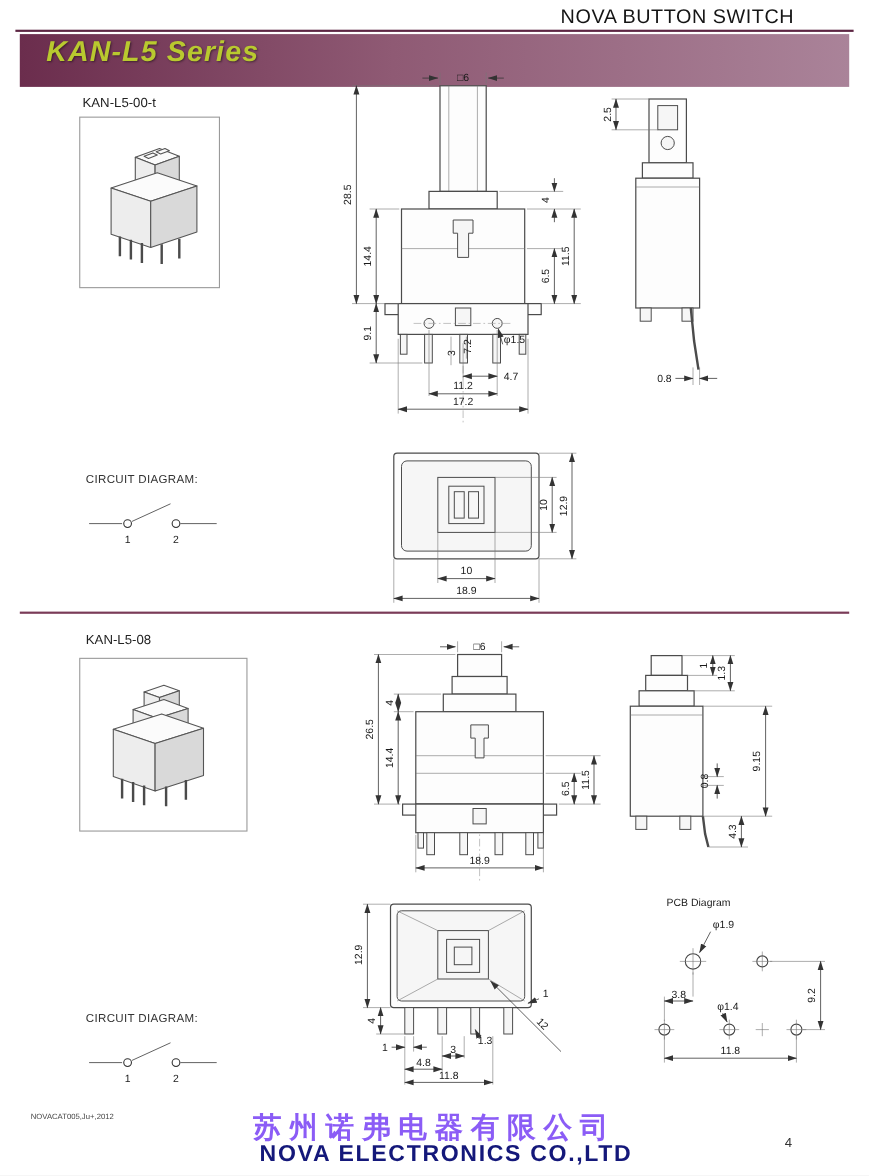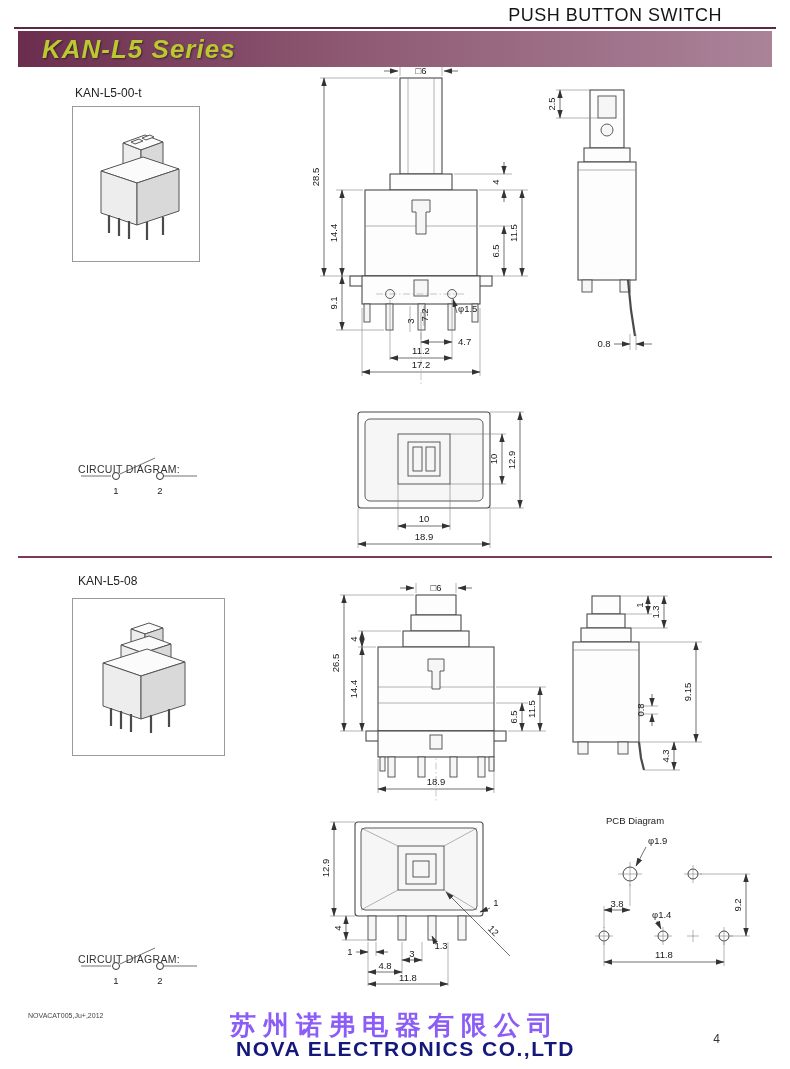--- a/index.html
+++ b/index.html
@@ -3,27 +3,27 @@
 <meta charset="utf-8">
 <style>
   * { margin:0; padding:0; box-sizing:border-box; }
   body { background:#9a9a9a; font-family:"Liberation Sans", sans-serif; }
   .page { position:relative; width:790px; height:1069px; background:#ffffff; overflow:hidden; }
   .abs { position:absolute; }
   svg.abs { overflow:visible; }
   svg text { font-family:"Liberation Sans", sans-serif; font-size:9.5px; fill:#1a1a1a; }
   .header-title { position:absolute; top:5px; right:68px; font-size:18px; letter-spacing:.5px; color:#151515; }
   .header-rule { position:absolute; top:27px; left:14px; right:14px; height:2px; background:#5d2643; }
-  .banner { position:absolute; top:31px; left:18px; width:754px; height:36px;
+  .banner { position:absolute; top:31px; left:18px; width:754px; height:48px;
             background:linear-gradient(90deg,#6b2d4d 0%,#8f5a74 45%,#aa8399 100%);
-            display:flex; align-items:center; }
+            display:flex; }
   .banner-text { margin-left:24px; font-size:26px; font-style:italic; font-weight:bold;
                  color:#b9c92f; text-shadow:1px 1px 2px rgba(0,0,0,.45); letter-spacing:1px; }
   .model-label { position:absolute; font-size:12px; color:#222; }
-  .circuit-label { position:absolute; font-size:10.5px; color:#333; letter-spacing:.3px;margin-top:33px; }
+  .circuit-label { position:absolute; font-size:10.5px; color:#333; letter-spacing:.3px; }
   .isobox { position:absolute; border:1px solid #9a9a9a; background:#fff; }
   .divider { position:absolute; left:18px; width:754px; height:2px; background:#7a3b58; }
   .part  { fill:#fdfdfd; stroke:#4b4b4b; stroke-width:1.1; }
   .part2 { fill:#f6f6f6; stroke:#4b4b4b; stroke-width:.9; }
   .dim  { stroke:#333; stroke-width:.7; fill:none; }
   .ext  { stroke:#777; stroke-width:.55; fill:none; }
   .cl   { stroke:#999; stroke-width:.55; stroke-dasharray:7 2.5 1.5 2.5; fill:none; }
   .pin  { stroke:#4b4b4b; stroke-width:2.2; fill:none; }
   .iso-front { fill:#ededed; stroke:#555; stroke-width:1; stroke-linejoin:round; }
   .iso-top   { fill:#fbfbfb; stroke:#555; stroke-width:1; stroke-linejoin:round; }
@@ -33,21 +33,21 @@
                font-size:26px; font-weight:bold; color:#8b5cf6; letter-spacing:7px; }
   .footer-en { position:absolute; left:0; top:1037px; width:100%; text-align:center;
                font-size:21px; font-weight:bold; color:#14187a; letter-spacing:1.5px;padding-left:21px; }
   .page-num { position:absolute; right:70px; top:1032px; font-size:12px; color:#333; }
 </style>
 </head>
 <body>
 
 <div class="page">
 
-  <div class="header-title">PUSH BUTTON SWITCH</div>
+  <div class="header-title">NOVA BUTTON SWITCH</div>
   <div class="header-rule"></div>
   <div class="banner">
     <span class="banner-text">KAN-L5 Series</span>
   </div>
 
   <div class="model-label abs" style="left:75px; top:86px;">KAN-L5-00-t</div>
 
   <div class="isobox" style="left:72px; top:106px; width:128px; height:156px;">
     <svg width="126" height="154">
       <g>

